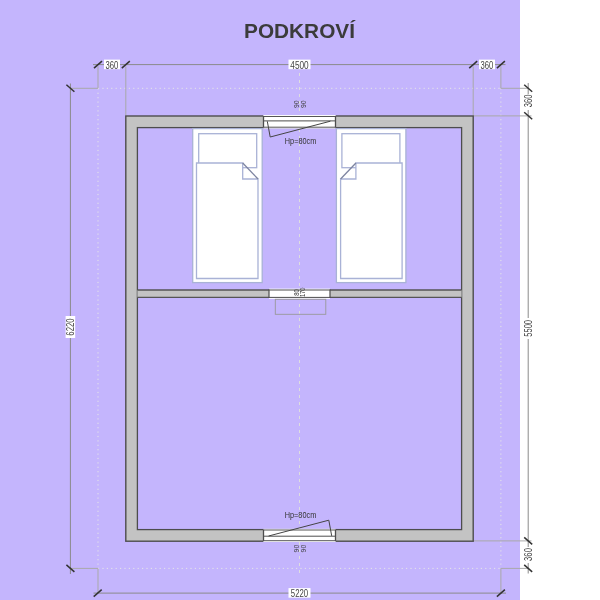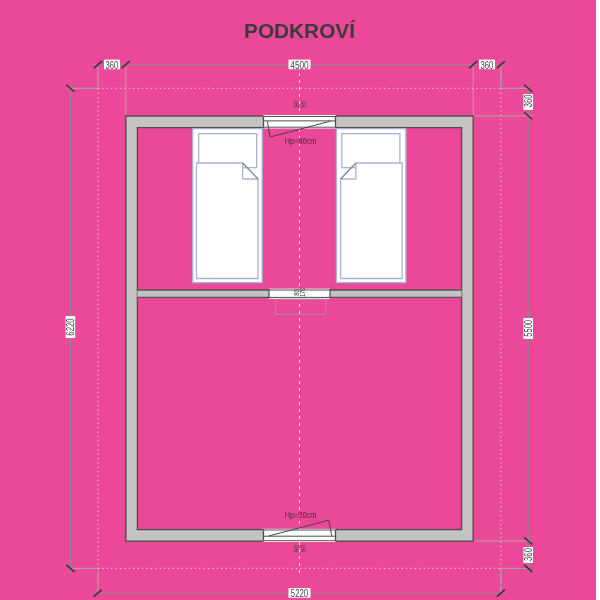--- a/index.html
+++ b/index.html
@@ -1,16 +1,16 @@
 <!DOCTYPE html>
 <html><head>
 <meta charset="utf-8">
 <style>
 html,body{margin:0;padding:0;background:#ffffff;}
-#page{width:596px;height:600px;position:relative;background:#ec4899;font-family:"Liberation Sans",sans-serif;}
+#page{width:520px;height:600px;position:relative;background:#c4b5fd;font-family:"Liberation Sans",sans-serif;}
 svg{position:absolute;left:0;top:0;}
 </style>
 </head>
 <body>
 <div id="page">
 <svg width="600" height="600" viewBox="0 0 600 600">
 
   <text x="299.5" y="37.6" font-family="Liberation Sans, sans-serif" font-size="20.8" font-weight="bold" fill="#3b3b3b" text-anchor="middle">PODKROVÍ</text>
 
   <g stroke="#e6e6e6" stroke-width="1" stroke-dasharray="1.2,3.2" fill="none">

